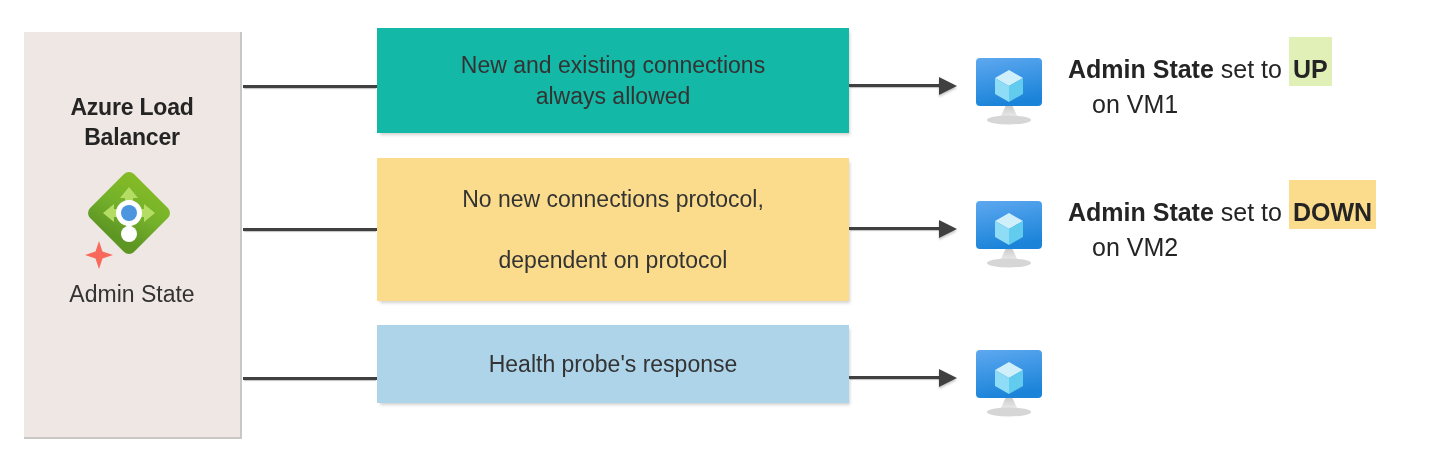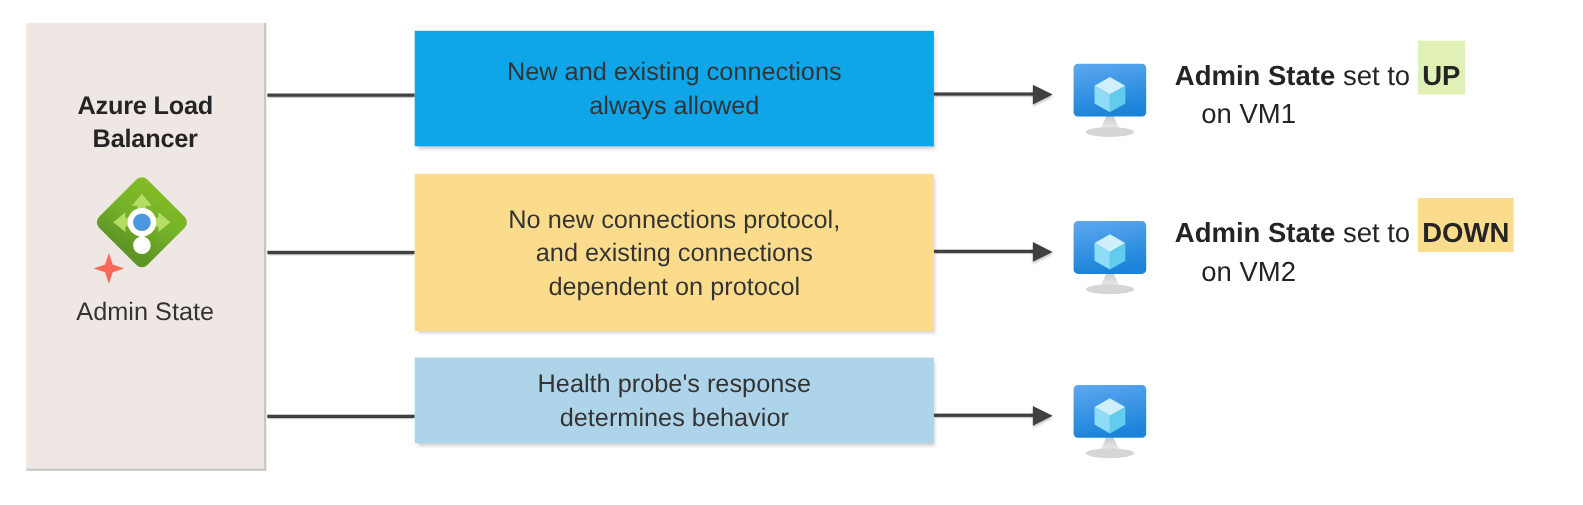--- a/index.html
+++ b/index.html
@@ -16,21 +16,21 @@
     width: 1439px;
     height: 459px;
     background: #ffffff;
     overflow: hidden;
   }
 
   
   .lb-panel {
     position: absolute;
     left: 24px;
-    top: 21px;
+    top: 32px;
     width: 218px;
     height: 407px;
     background: #EFE7E3;
     border-right: 2px solid #c9c6c4;
     border-bottom: 2px solid #c9c6c4;
     box-sizing: border-box;
     display: flex;
     flex-direction: column;
     align-items: center;
   }
@@ -65,21 +65,21 @@
     display: flex;
     align-items: center;
     justify-content: center;
     text-align: center;
     font-size: 23px;
     line-height: 1.33;
     color: #333333;
     padding: 6px 18px;
     box-shadow: 2px 3px 3px -1px rgba(0,0,0,0.18);
   }
-  .desc-green  { top: 28px;  height: 105px; background: #0ea5e9; }
+  .desc-green  { top: 28px;  height: 105px; background: #14b8a6; }
   .desc-orange { top: 158px; height: 143px; background: #FBDC8C; }
   .desc-blue   { top: 325px; height: 78px; background: #AED4EA; }
 
   
   .connector-left {
     position: absolute;
     left: 243px;
     width: 134px;
     height: 3px;
     background: #404040;
@@ -209,29 +209,28 @@
   <div class="desc-box desc-green">
     <div>
       <span>New and existing connections</span><br>
       <span>always allowed</span>
     </div>
   </div>
 
   <div class="desc-box desc-orange">
     <div>
       <span>No new connections protocol,</span><br>
-      <span>and existing connections</span><br>
+      <br>
       <span>dependent on protocol</span>
     </div>
   </div>
 
   <div class="desc-box desc-blue">
     <div>
       <span>Health probe's response</span><br>
-      <span>determines behavior</span>
     </div>
   </div>
 
   <div class="arrow-row arr-1">
     <div class="shaft"></div>
     <div class="head"></div>
   </div>
   <div class="arrow-row arr-2">
     <div class="shaft"></div>
     <div class="head"></div>

